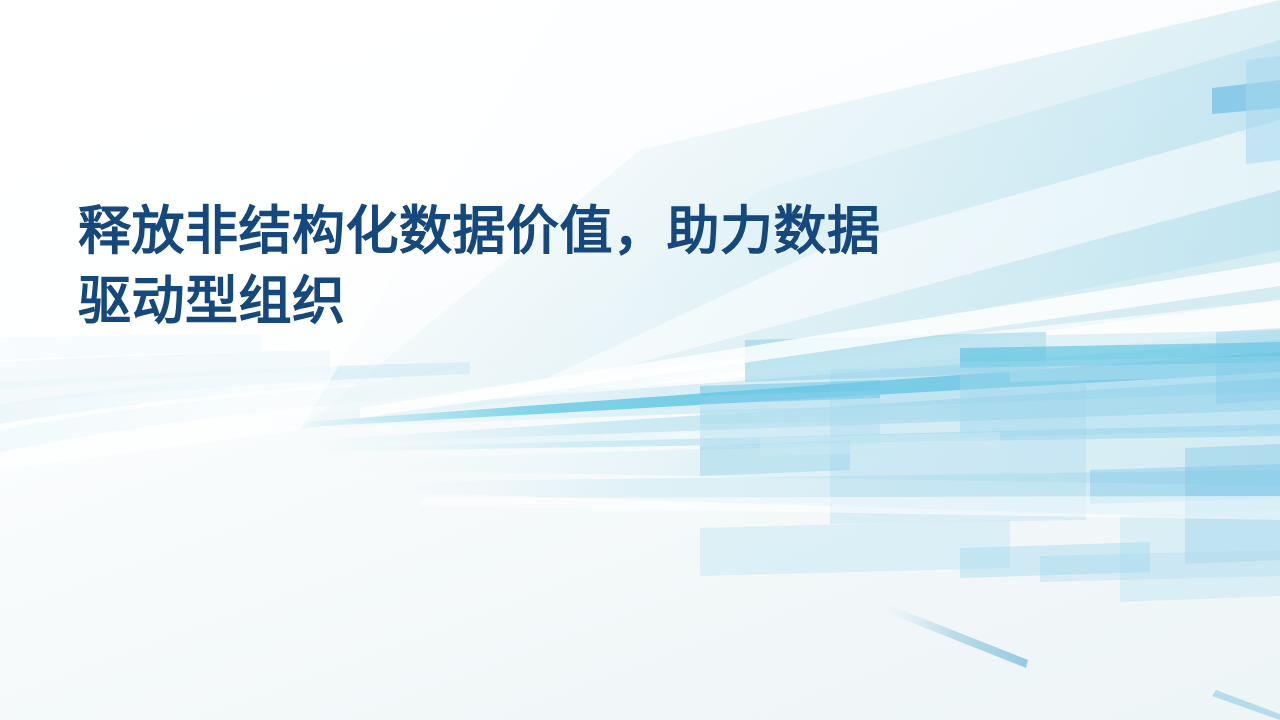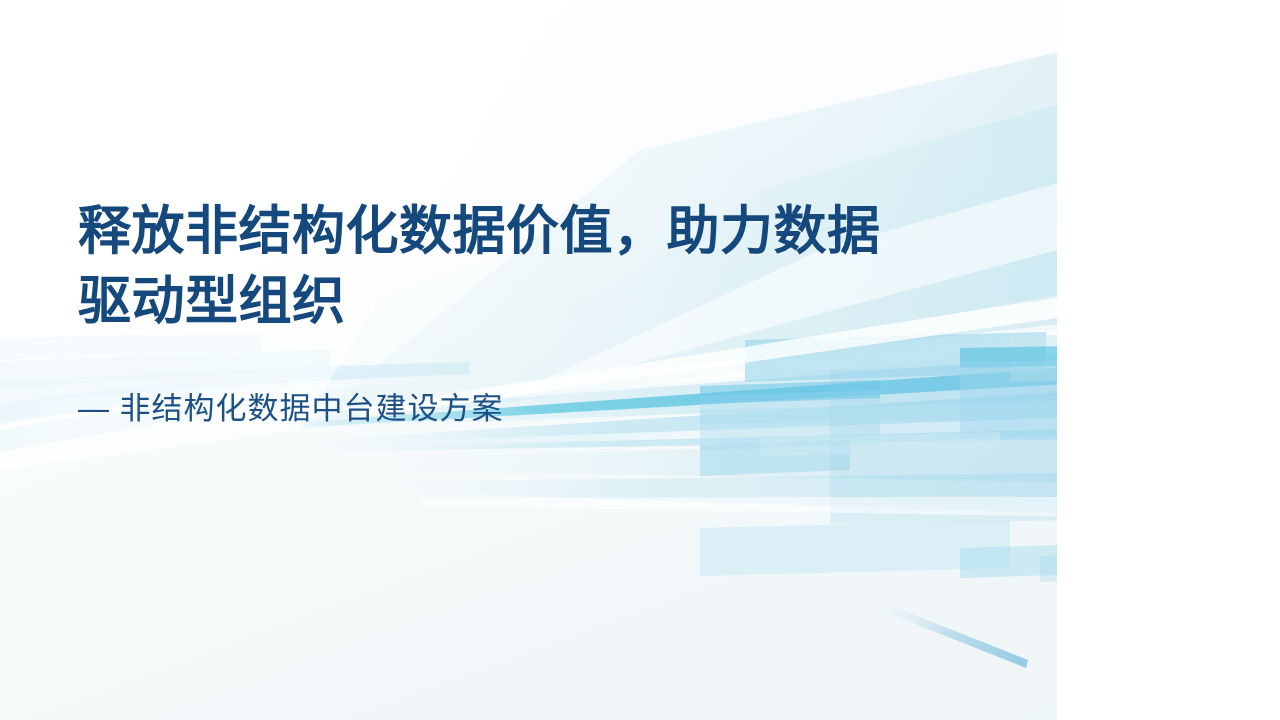--- a/index.html
+++ b/index.html
@@ -4,30 +4,30 @@
 <title>Presentation Title Slide</title>
 <style>
   html, body {
     margin: 0;
     padding: 0;
     background: #ffffff;
   }
 
   #slide {
     position: relative;
-    width: 1057px;
+    width: 1280px;
     height: 720px;
     overflow: hidden;
     background: linear-gradient(160deg,
                 #ffffff 0%,
                 #fdfeff 28%,
                 #f6fafb 55%,
                 #f1f7f8 78%,
                 #eef5f6 100%);
-    font-family: Liberation Sans, sans-serif;
+    font-family: Liberation Serif, serif;
     user-select: none;
   }
 
   
   .bg-layer {
     position: absolute;
     inset: 0;
     pointer-events: none;
   }
   .bg-layer svg {
@@ -186,16 +186,15 @@
         <path d="M 1280,262 L 1280,286 L 360,418 L 360,408 Z" fill="#ffffff" opacity="0.8"></path>
         <path d="M 1280,496 L 1280,520 L 420,506 L 420,498 Z" fill="#ffffff" opacity="0.55"></path>
         <path d="M 0,0 L 560,0 L 300,430 L 0,470 Z" fill="#ffffff" opacity="0.62"></path>
       </g>
     </svg>
   </div>
 
   <div id="text-block">
     <h1 id="slide-title">释放非结构化数据价值，助力数据
 驱动型组织</h1>
-    <p id="slide-subtitle">— 非结构化数据中台建设方案</p>
   </div>
 
 </div>
 
 </body></html>

